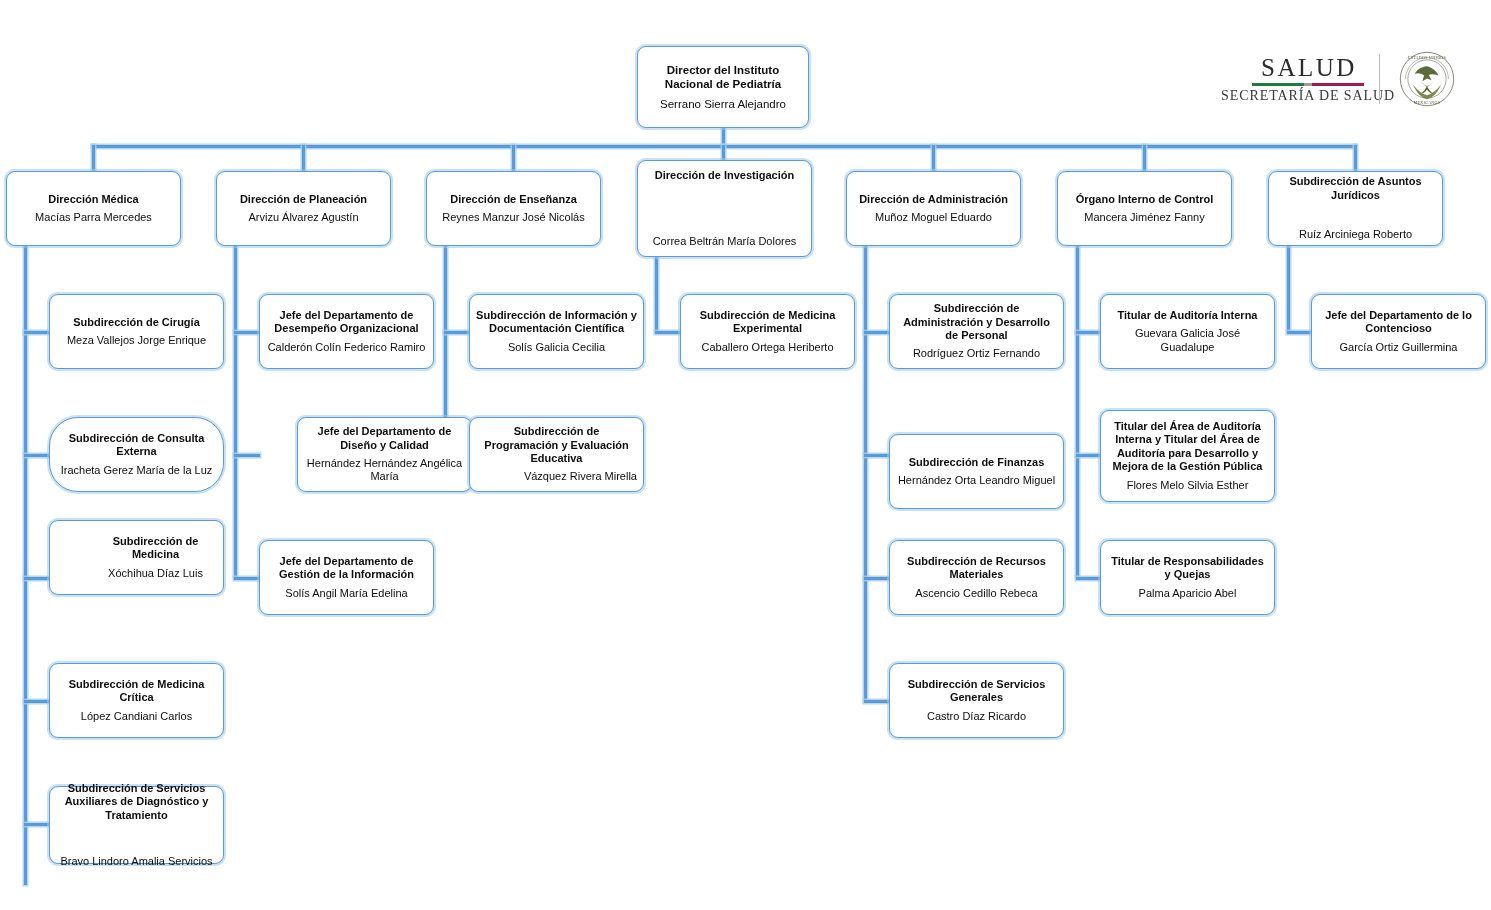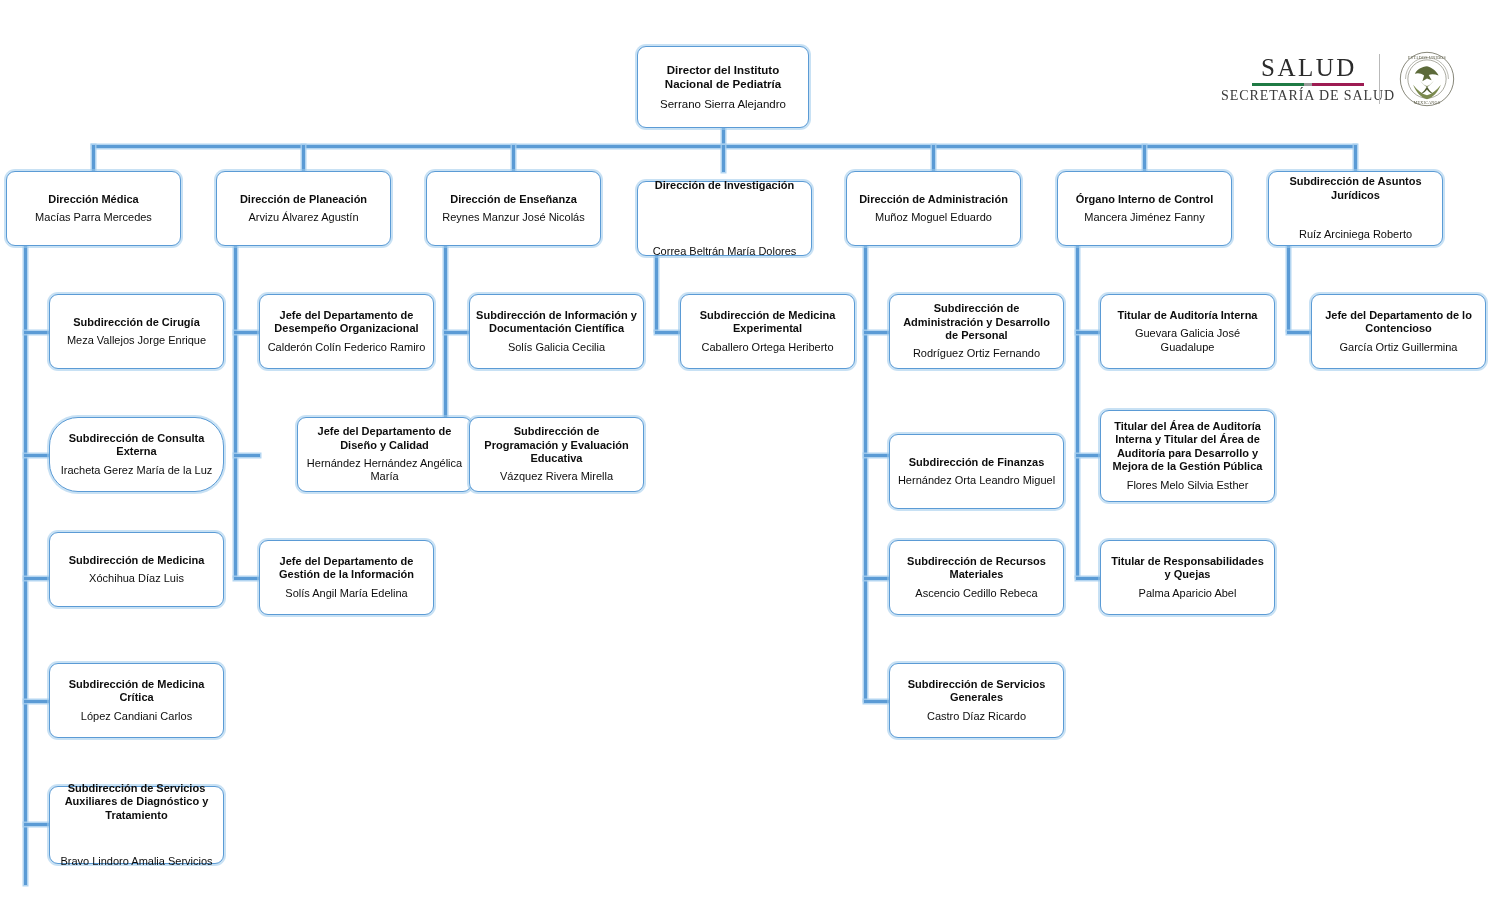--- a/index.html
+++ b/index.html
@@ -198,21 +198,21 @@
   <div class="node" style="left:216px; top:171px; width:175px; height:75px;">
     <div class="n-title">Dirección de Planeación</div>
     <div class="n-name">Arvizu Álvarez Agustín</div>
   </div>
 
   <div class="node" style="left:426px; top:171px; width:175px; height:75px;">
     <div class="n-title">Dirección de Enseñanza</div>
     <div class="n-name">Reynes Manzur José Nicolás</div>
   </div>
 
-  <div class="node" style="left:637px; top:181px; width:175px; height:75px;gap:48px;">
+  <div class="node" style="left:637px; top:160px; width:175px; height:97px;gap:48px;">
     <div class="n-title">Dirección de Investigación</div>
     <div class="n-name">Correa Beltrán María Dolores</div>
   </div>
 
   <div class="node" style="left:846px; top:171px; width:175px; height:75px;">
     <div class="n-title">Dirección de Administración</div>
     <div class="n-name">Muñoz Moguel Eduardo</div>
   </div>
 
   <div class="node" style="left:1057px; top:171px; width:175px; height:75px;">
@@ -226,21 +226,21 @@
   </div>
 
   <div class="node" style="left:49px; top:294px; width:175px; height:75px;">
     <div class="n-title">Subdirección de Cirugía</div>
     <div class="n-name">Meza Vallejos Jorge Enrique</div>
   </div>
   <div class="node" style="left:49px; top:417px; width:175px; height:75px;border-radius:29px;">
     <div class="n-title">Subdirección de Consulta Externa</div>
     <div class="n-name">Iracheta Gerez María de la Luz</div>
   </div>
-  <div class="node" style="left:49px; top:532px; width:175px; height:75px;">
+  <div class="node" style="left:49px; top:520px; width:175px; height:75px;padding-left:44px;">
     <div class="n-title">Subdirección de Medicina</div>
     <div class="n-name">Xóchihua Díaz Luis</div>
   </div>
   <div class="node" style="left:49px; top:663px; width:175px; height:75px;">
     <div class="n-title">Subdirección de Medicina Crítica</div>
     <div class="n-name">López Candiani Carlos</div>
   </div>
   <div class="node" style="left:49px; top:786px; width:175px; height:78px;gap:28px;">
     <div class="n-title">Subdirección de Servicios Auxiliares de Diagnóstico y Tratamiento</div>
     <div class="n-name">Bravo Lindoro Amalia Servicios</div>
@@ -256,21 +256,21 @@
   </div>
   <div class="node" style="left:259px; top:540px; width:175px; height:75px;">
     <div class="n-title">Jefe del Departamento de Gestión de la Información</div>
     <div class="n-name">Solís Angil María Edelina</div>
   </div>
 
   <div class="node" style="left:469px; top:294px; width:175px; height:75px;">
     <div class="n-title">Subdirección de Información y Documentación Científica</div>
     <div class="n-name">Solís Galicia Cecilia</div>
   </div>
-  <div class="node" style="left:469px; top:417px; width:175px; height:75px;">
+  <div class="node" style="left:469px; top:417px; width:175px; height:75px;align-items:flex-end;">
     <div class="n-title">Subdirección de Programación y Evaluación Educativa</div>
     <div class="n-name">Vázquez Rivera Mirella</div>
   </div>
 
   <div class="node" style="left:680px; top:294px; width:175px; height:75px;">
     <div class="n-title">Subdirección de Medicina Experimental</div>
     <div class="n-name">Caballero Ortega Heriberto</div>
   </div>
 
   <div class="node" style="left:889px; top:294px; width:175px; height:75px;">

